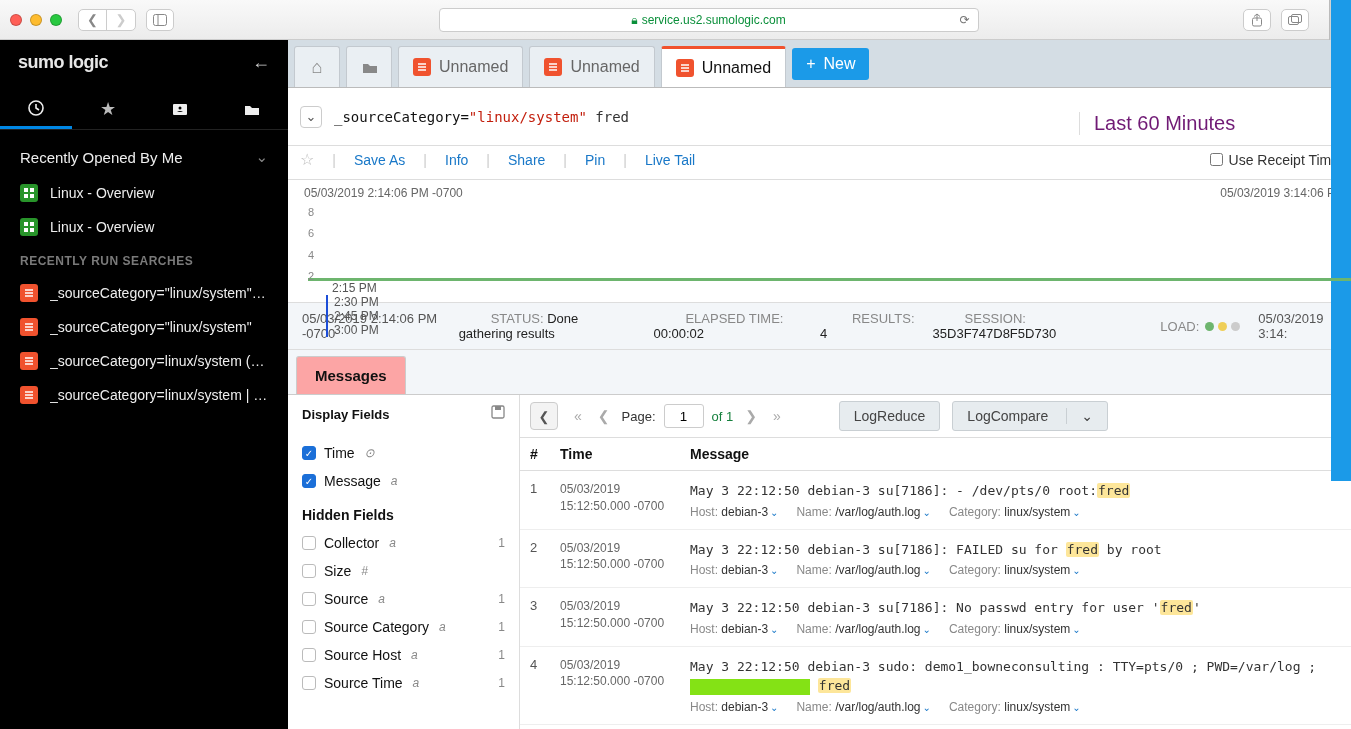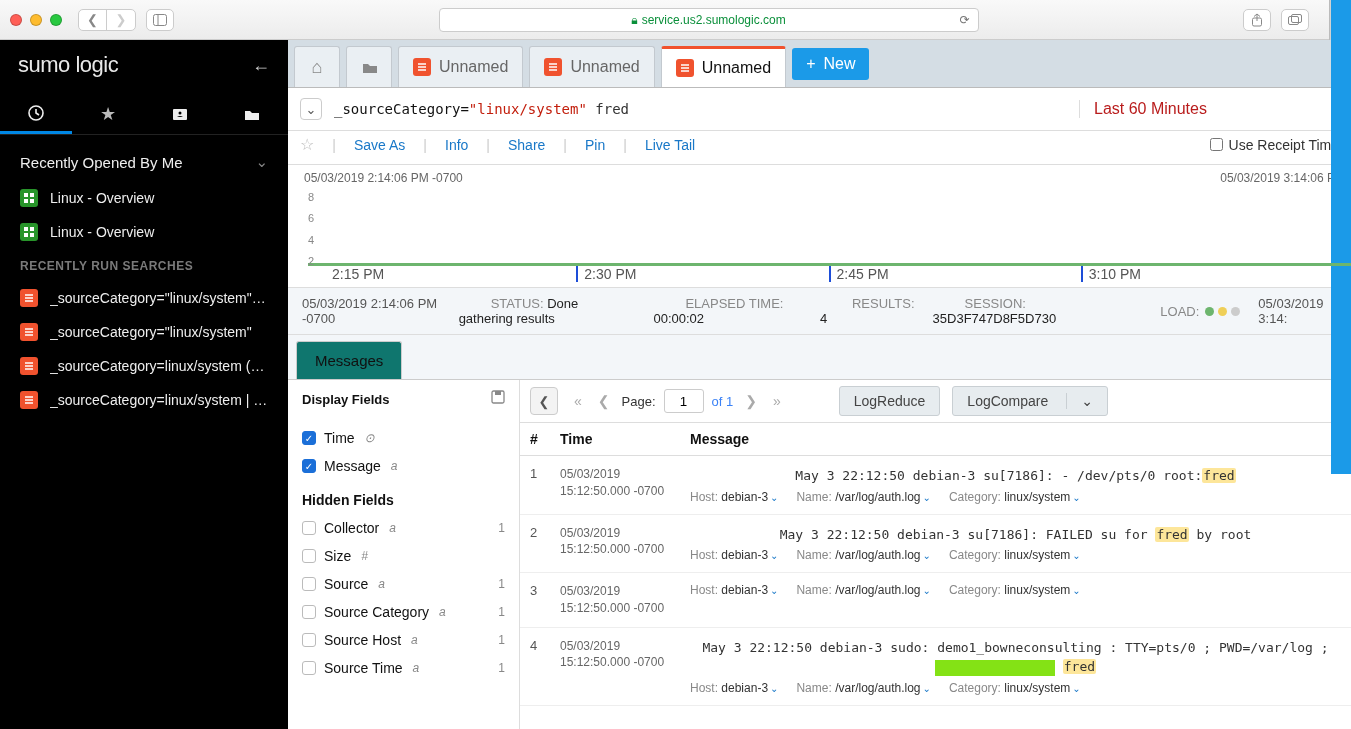--- a/index.html
+++ b/index.html
@@ -20,21 +20,21 @@
 .url-refresh { position: absolute; right: 8px; color: #777; }
 .share-btn, .tabs-btn { width: 28px; height: 22px; border: 1px solid #ccc; border-radius: 5px; background: #fff; display: flex; align-items: center; justify-content: center; color: #777; }
 .new-tab-btn { width: 22px; height: 40px; background: #d2d2d2; border-left: 1px solid #bbb; display: flex; align-items: center; justify-content: center; color: #555; margin-left: 10px; margin-right: -10px; }
 
 
 .body { flex: 1; display: flex; overflow: hidden; }
 
 
 .sidebar { width: 288px; background: #000; color: #e8e8e8; display: flex; flex-direction: column; padding: 12px 0 0 0; }
 .sidebar-top { display: flex; align-items: center; justify-content: space-between; padding: 0 18px; }
-.logo { font-size: 22px; font-weight: 400; letter-spacing: -0.5px; }
+.logo { font-size: 18px; font-weight: 700; letter-spacing: -0.5px; }
 .back-arrow { color: #ccc; font-size: 18px; }
 .sidebar-tabs { display: flex; margin-top: 16px; border-bottom: 1px solid #222; }
 .sidebar-tab { flex: 1; height: 40px; display: flex; align-items: center; justify-content: center; color: #bbb; font-size: 18px; }
 .sidebar-tab.active { border-bottom: 3px solid #0087e4; }
 .sidebar-section-hdr { display: flex; justify-content: space-between; align-items: center; padding: 18px 20px 10px 20px; font-size: 15px; color: #eee; }
 .sidebar-section-title { color: #7a7a7a; font-size: 12px; font-weight: 600; letter-spacing: 0.5px; padding: 10px 20px 8px 20px; }
 .sidebar-item { display: flex; align-items: center; gap: 12px; padding: 8px 20px; font-size: 14px; color: #eee; cursor: pointer; }
 .sidebar-item .icon { width: 18px; height: 18px; display: flex; align-items: center; justify-content: center; border-radius: 3px; font-size: 11px; }
 .icon-dash { background: #28942a; color: #fff; }
 .icon-search { background: #f0522e; color: #fff; }
@@ -50,46 +50,46 @@
 .tab.active .lbl { color: #111; }
 .tab.new { background: #1b9ae8; color: #fff; border: none; border-radius: 3px; margin-top: 8px; height: 32px; }
 .tab .lbl { color: #666; }
 .tab.new .lbl { color: #fff; }
 
 
 .query-row { display: flex; align-items: center; background: #fff; border-bottom: 1px solid #ddd; padding: 10px 12px; gap: 12px; }
 .expand-btn { width: 22px; height: 22px; border: 1px solid #ccc; border-radius: 4px; display: flex; align-items: center; justify-content: center; color: #555; }
 .query-input { flex: 1; font-family: "Menlo", monospace; font-size: 14px; outline: none; border: none; }
 .q-key { color: #111; } .q-str { color: #c21d0b; } .q-plain { color: #333; }
-.time-box { width: 260px; border-left: 1px solid #ddd; padding-left: 14px; font-size: 16px; color: #b91c1c; }
+.time-box { width: 260px; border-left: 1px solid #ddd; padding-left: 14px; font-size: 20px; color: #701a75; margin-top: 14px; }
 .query-actions { display: flex; align-items: center; gap: 18px; padding: 4px 12px 10px 12px; background: #fff; border-bottom: 1px solid #ddd; font-size: 14px; }
 .qa-link { color: #1978c8; cursor: pointer; }
 .qa-sep { color: #ccc; }
 .star-empty { color: #bbb; font-size: 16px; }
 .receipt-box { margin-left: auto; display: flex; align-items: center; gap: 6px; color: #333; }
 
 
 .timeline-wrap { background: #fff; border-bottom: 1px solid #ddd; padding: 0 0 4px 0; }
 .timeline-hdr { display: flex; justify-content: space-between; padding: 6px 16px; color: #666; font-size: 12px; }
 .timeline-body { position: relative; height: 92px; padding-left: 48px; }
 .y-axis { position: absolute; left: 20px; top: 0; bottom: 16px; display: flex; flex-direction: column; justify-content: space-between; color: #888; font-size: 11px; }
-.x-axis { display: flex; justify-content: space-between; padding: 0 18px; color: #555; font-size: 14px; border-top: 3px solid #6db56e; }
+.x-axis { display: flex; justify-content: space-between; padding: 0 18px; color: #555; font-size: 12px; border-top: 3px solid #6db56e; flex-direction: column; }
 .x-tick { flex: 1; border-left: 2px solid #1d4ed8; padding-left: 6px; }
 .x-tick:first-child { border-left: none; }
 .status-row { display: flex; align-items: center; gap: 18px; padding: 8px 14px; background: #f3f6f9; border-bottom: 1px solid #ddd; font-size: 13px; color: #555; }
 .status-row .lbl { color: #888; margin-left: 32px; }
 .status-row .val { color: #222; }
 .load-dots { display: flex; gap: 4px; align-items: center; }
 .load-dot { width: 9px; height: 9px; border-radius: 50%; }
 .ld-g { background: #6db56e; } .ld-y { background: #efcf58; } .ld-gray { background: #ccc; }
 
 
 .results-wrap { flex: 1; display: flex; flex-direction: column; overflow: hidden; background: #fff; }
 .results-tabs { display: flex; border-bottom: 1px solid #ccc; background: #f3f6f9; }
-.results-tab { padding: 10px 18px; background: #0f766e; border: 1px solid #ccc; border-bottom: none; margin-left: 8px; margin-top: 6px; border-radius: 3px 3px 0 0; font-size: 15px; font-weight: 400; }
+.results-tab { padding: 10px 18px; background: #fca5a5; border: 1px solid #ccc; border-bottom: none; margin-left: 8px; margin-top: 6px; border-radius: 3px 3px 0 0; font-size: 15px; font-weight: 700; }
 .results-body { flex: 1; display: flex; overflow: hidden; }
 .fields-pane { width: 232px; border-right: 1px solid #ddd; padding: 10px 14px; overflow-y: auto; }
 .fields-hdr { display: flex; justify-content: space-between; align-items: flex-end; font-size: 13px; font-weight: 600; margin-bottom: 17px; }
 .save-icon { color: #888; }
 .field-item { display: flex; align-items: center; gap: 8px; padding: 6px 0; font-size: 14px; }
 .field-item .chk { width: 14px; height: 14px; border: 1.5px solid #bbb; border-radius: 3px; display: flex; align-items: center; justify-content: center; color: #fff; font-size: 10px; }
 .field-item.checked .chk { background: #1b6fd8; border-color: #1b6fd8; }
 .field-item .cnt { margin-left: auto; color: #888; font-size: 12px; }
 .field-item .type { font-style: italic; color: #888; font-size: 12px; margin-left: 2px; }
 .fields-subhdr { font-size: 14px; font-weight: 600; margin: 12px 0 6px 0; }
@@ -103,21 +103,21 @@
 .tool-btn { background: #e7ecef; border: 1px solid #c9cfd3; padding: 6px 14px; border-radius: 3px; font-size: 14px; color: #444; cursor: pointer; }
 .tool-btn.dd { display: flex; align-items: center; gap: 18px; }
 
 .table-hdr { display: flex; border-bottom: 1px solid #ddd; padding: 8px 10px; font-weight: 600; font-size: 14px; }
 .col-n { width: 30px; } .col-time { width: 130px; } .col-msg { flex: 1; }
 .rows-scroll { flex: 1; overflow-y: auto; }
 .msg-row { display: flex; padding: 10px 10px 10px 10px; border-bottom: 1px solid #eee; font-size: 13px; }
 .msg-row .col-n { color: #555; }
 .msg-row .col-time { color: #666; font-size: 12px; line-height: 1.4; }
 .msg-row .col-msg { display: flex; flex-direction: column; gap: 4px; }
-.log-line { font-family: "Menlo", monospace; font-size: 13px; color: #333; line-height: 1.5; text-align: center; }
+.log-line { font-family: "Menlo", monospace; font-size: 13px; color: #333; line-height: 1.5; }
 .hl { background: #fde69a; border-radius: 2px; padding: 0 1px; }
 .hl-green { background: #84e215; padding: 0 60px; display: inline-block; height: 16px; vertical-align: middle; }
 .meta-line { color: #888; font-size: 12px; display: flex; gap: 18px; }
 .meta-line .mv { color: #333; }
 .meta-dd { color: #1978c8; font-size: 10px; margin-left: 2px; }
 .unicode-icon { font-family: Arial, sans-serif; }
 </style>
 </head>
 <body>
 
@@ -345,21 +345,21 @@
               <span>8</span>
               <span>6</span>
               <span>4</span>
               <span>2</span>
             </div>
           <div style="height:72px;"></div>
           <div class="x-axis" id="x-axis" style="margin-left:-28px;">
               <div class="x-tick">2:15 PM</div>
               <div class="x-tick">2:30 PM</div>
               <div class="x-tick">2:45 PM</div>
-              <div class="x-tick">3:10 PM</div>
+              <div class="x-tick">3:00 PM</div>
             </div>
         </div>
       </div>
 
       <div class="status-row">
         <span>05/03/2019 2:14:06 PM -0700</span>
         <span><span class="lbl">STATUS:</span> <span class="val">Done gathering results</span></span>
         <span><span class="lbl">ELAPSED TIME:</span> <span class="val">00:00:02</span></span>
         <span><span class="lbl">RESULTS:</span> <span class="val">4</span></span>
         <span><span class="lbl">SESSION:</span> <span class="val">35D3F747D8F5D730</span></span>
@@ -443,21 +443,21 @@
           </div>
 
           <div class="table-pane">
             <div class="table-toolbar">
               <div class="tb-btn">❮</div>
               <div class="pg-nav">
                 <span class="pg-arrow">«</span>
                 <span class="pg-arrow">❮</span>
                 <span style="color:#333;">Page:</span>
                 <input class="pg-input" value="1" style="">
-                <span style="color:#3b82f6;">of 1</span>
+                <span style="color:#15803d;">of 1</span>
                 <span class="pg-arrow">❯</span>
                 <span class="pg-arrow">»</span>
               </div>
               <div style="flex:0 0 30px;"></div>
               <div class="tool-btn">LogReduce</div>
               <div class="tool-btn dd">
                 <span>LogCompare</span>
                 <span style="border-left:1px solid #c9cfd3;padding-left:14px;">⌄</span>
               </div>
             </div>
@@ -497,20 +497,21 @@
                     </div>
                   </div>
                 </div>
                 <div class="msg-row">
                   <div class="col-n">3</div>
                   <div class="col-time">
                     <div>05/03/2019</div>
                     <div>15:12:50.000 -0700</div>
                   </div>
                   <div class="col-msg">
+                    <div class="log-line">May  3 22:12:50 debian-3 su[7186]: No passwd entry for user '<span class="hl">fred</span>'</div>
                     <div class="meta-line">
                       <span>Host: <span class="mv">debian-3</span><span class="meta-dd">⌄</span></span>
                       <span>Name: <span class="mv">/var/log/auth.log</span><span class="meta-dd">⌄</span></span>
                       <span>Category: <span class="mv">linux/system</span><span class="meta-dd">⌄</span></span>
                     </div>
                   </div>
                 </div>
                 <div class="msg-row">
                   <div class="col-n">4</div>
                   <div class="col-time">

